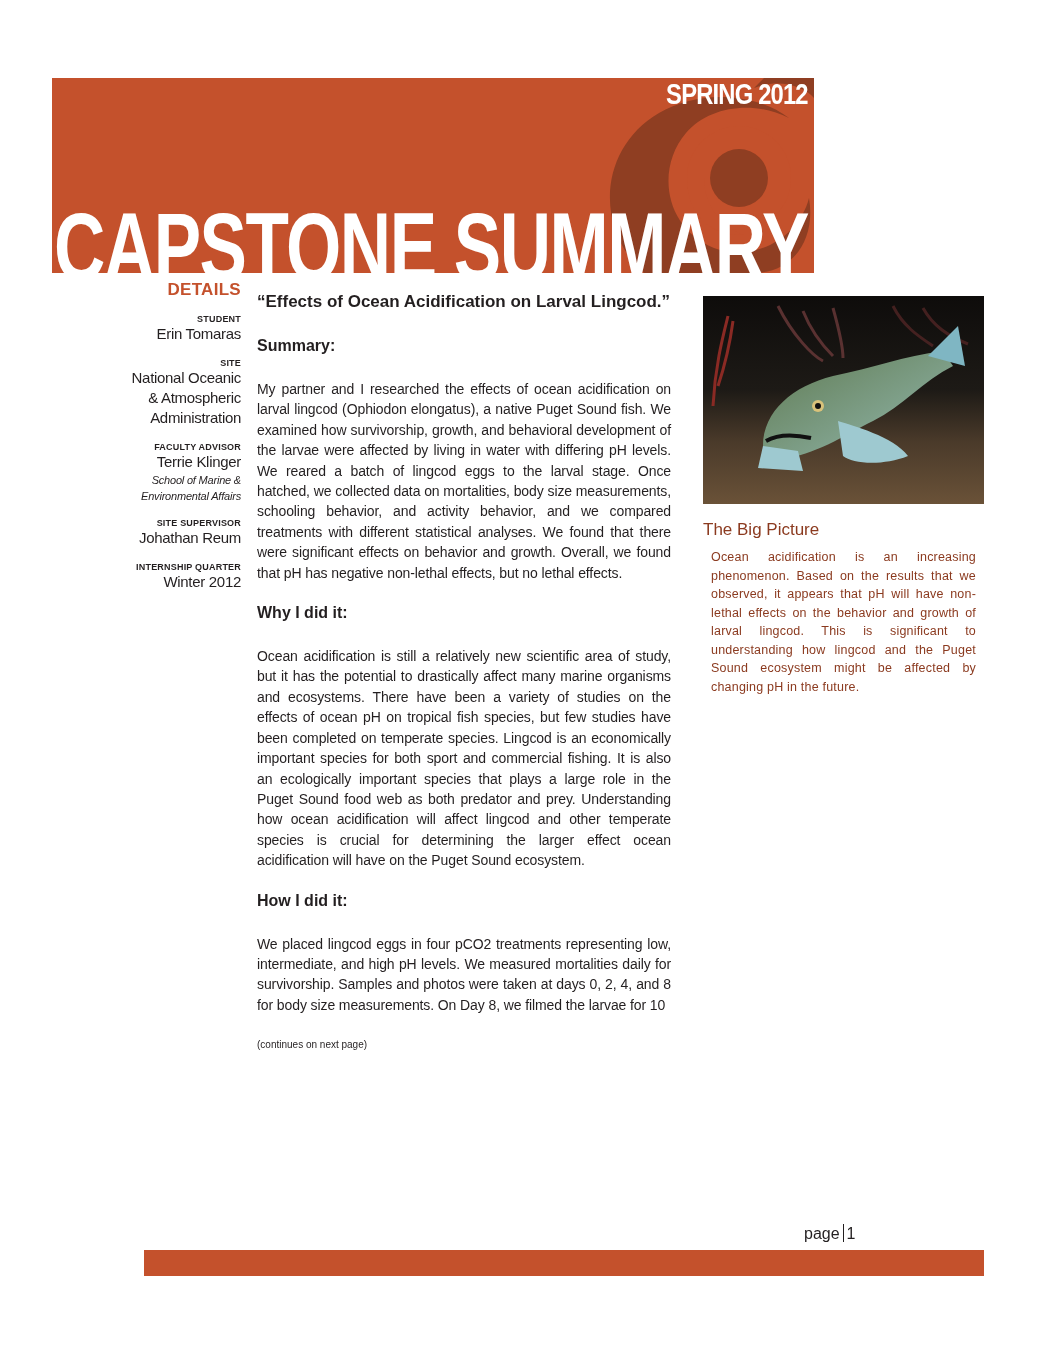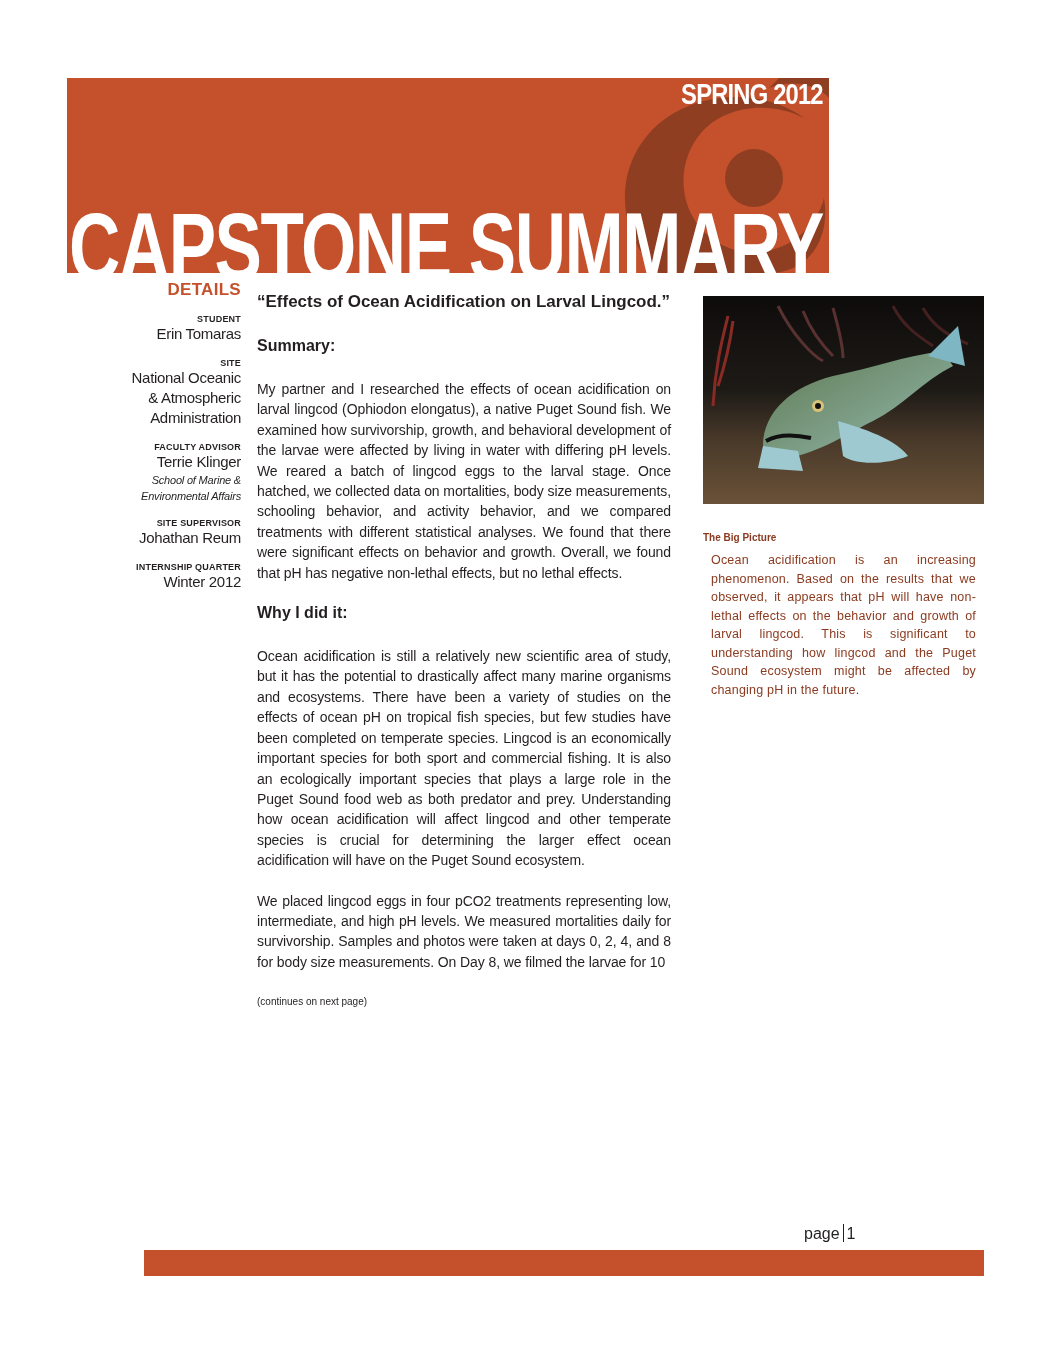--- a/index.html
+++ b/index.html
@@ -1,37 +1,37 @@
 <!DOCTYPE html>
 <html><head>
   <meta charset="utf-8">
   <style>
     html, body { margin: 0; padding: 0; background: #ffffff; }
     body { width: 1046px; height: 1354px; position: relative; overflow: hidden; font-family: "Liberation Sans", sans-serif; color: #231f20; }
 
-    .header-band { position: absolute; left: 67px; top: 78px; width: 762px; height: 195px; background: #c4512c; overflow: hidden; }
+    .header-band { position: absolute; left: 52px; top: 78px; width: 762px; height: 195px; background: #c4512c; overflow: hidden; }
     .header-logo { position: absolute; right: 0; top: 0; width: 210px; height: 195px; }
     .season { position: absolute; right: 6px; top: 0px; font-family: "Liberation Sans", sans-serif; font-weight: bold; font-size: 29px; color: #ffffff; letter-spacing: -1px; transform: scaleX(0.82); transform-origin: right top; white-space: nowrap; }
     .big-title { position: absolute; left: 2px; bottom: -22px; font-family: "Liberation Sans", sans-serif; font-weight: bold; font-size: 96px; line-height: 96px; color: #ffffff; letter-spacing: -2px; transform: scaleX(0.74); transform-origin: left bottom; white-space: nowrap; }
 
     .details { position: absolute; left: 100px; top: 280px; width: 141px; text-align: right; }
     .details-title { font-weight: bold; font-size: 17px; color: #c4512c; margin-bottom: 14px; letter-spacing: 0.3px; }
     .detail-label { font-weight: bold; font-size: 9px; color: #231f20; letter-spacing: 0.2px; margin-top: 10px; }
     .detail-value { font-size: 15px; line-height: 20px; color: #231f20; letter-spacing: -0.3px; }
     .detail-sub { font-size: 11px; font-style: italic; line-height: 16px; color: #231f20; letter-spacing: -0.2px; }
 
     .main { position: absolute; left: 257px; top: 290px; width: 414px; }
     .article-title { font-weight: bold; font-size: 17px; line-height: 23px; margin: 0 0 23px 0; color: #231f20; }
     .section-heading { font-weight: bold; font-size: 16px; line-height: 20px; margin: 0 0 23px 0; color: #231f20; }
     .para { font-size: 14px; line-height: 20.4px; text-align: justify; margin: 0 0 20px 0; color: #231f20; letter-spacing: -0.1px; }
     .continues { font-size: 10px; line-height: 20px; margin: 0; color: #231f20; }
 
     .sidebar { position: absolute; left: 703px; top: 296px; width: 281px; }
     .photo { width: 281px; height: 208px; display: block; }
-    .big-picture-title { margin-top: 28px; font-weight: bold; font-size: 10px; color: #8b3a1f; }
+    .big-picture-title { margin-top: 16px; font-weight: normal; font-size: 17px; color: #8b3a1f; }
     .big-picture-text { font-size: 12.5px; line-height: 18.5px; color: #8b3a1f; text-align: justify; margin: 8px; letter-spacing: 0.2px; }
 
     .footer-band { position: absolute; left: 144px; top: 1250px; width: 840px; height: 26px; background: #c4512c; }
     .page-number { position: absolute; left: 804px; top: 1224px; font-size: 16px; color: #231f20; }
     .page-number .sep { display: inline-block; width: 1px; height: 18px; background: #231f20; vertical-align: -3px; margin: 0 3px; }
   </style>
 </head>
 <body>
 
 <div class="header-band">
@@ -71,20 +71,21 @@
 
 <div class="main">
   <h1 class="article-title">“Effects of Ocean Acidification on Larval Lingcod.”</h1>
 
   <h2 class="section-heading">Summary:</h2>
   <p class="para">My partner and I researched the effects of ocean acidification on larval lingcod (Ophiodon elongatus), a native Puget Sound fish. We examined how survivorship, growth, and behavioral development of the larvae were affected by living in water with differing pH levels. We reared a batch of lingcod eggs to the larval stage. Once hatched, we collected data on mortalities, body size measurements, schooling behavior, and activity behavior, and we compared treatments with different statistical analyses. We found that there were significant effects on behavior and growth. Overall, we found that pH has negative non-lethal effects, but no lethal effects.</p>
 
   <h2 class="section-heading">Why I did it:</h2>
   <p class="para">Ocean acidification is still a relatively new scientific area of study, but it has the potential to drastically affect many marine organisms and ecosystems. There have been a variety of studies on the effects of ocean pH on tropical fish species, but few studies have been completed on temperate species. Lingcod is an economically important species for both sport and commercial fishing. It is also an ecologically important species that plays a large role in the Puget Sound food web as both predator and prey. Understanding how ocean acidification will affect lingcod and other temperate species is crucial for determining the larger effect ocean acidification will have on the Puget Sound ecosystem.</p>
 
+  <h2 class="section-heading">How I did it:</h2>
   <p class="para">We placed lingcod eggs in four pCO2 treatments representing low, intermediate, and high pH levels. We measured mortalities daily for survivorship. Samples and photos were taken at days 0, 2, 4, and 8 for body size measurements. On Day 8, we filmed the larvae for 10</p>
 
   <p class="continues">(continues on next page)</p>
 </div>
 
 <div class="sidebar">
   <svg class="photo" viewBox="0 0 281 208" aria-label="Lingcod resting on the sea floor">
     <defs>
       <linearGradient id="sea" x1="0" y1="0" x2="0" y2="1">
         <stop offset="0" stop-color="#0e0c0b"></stop>

